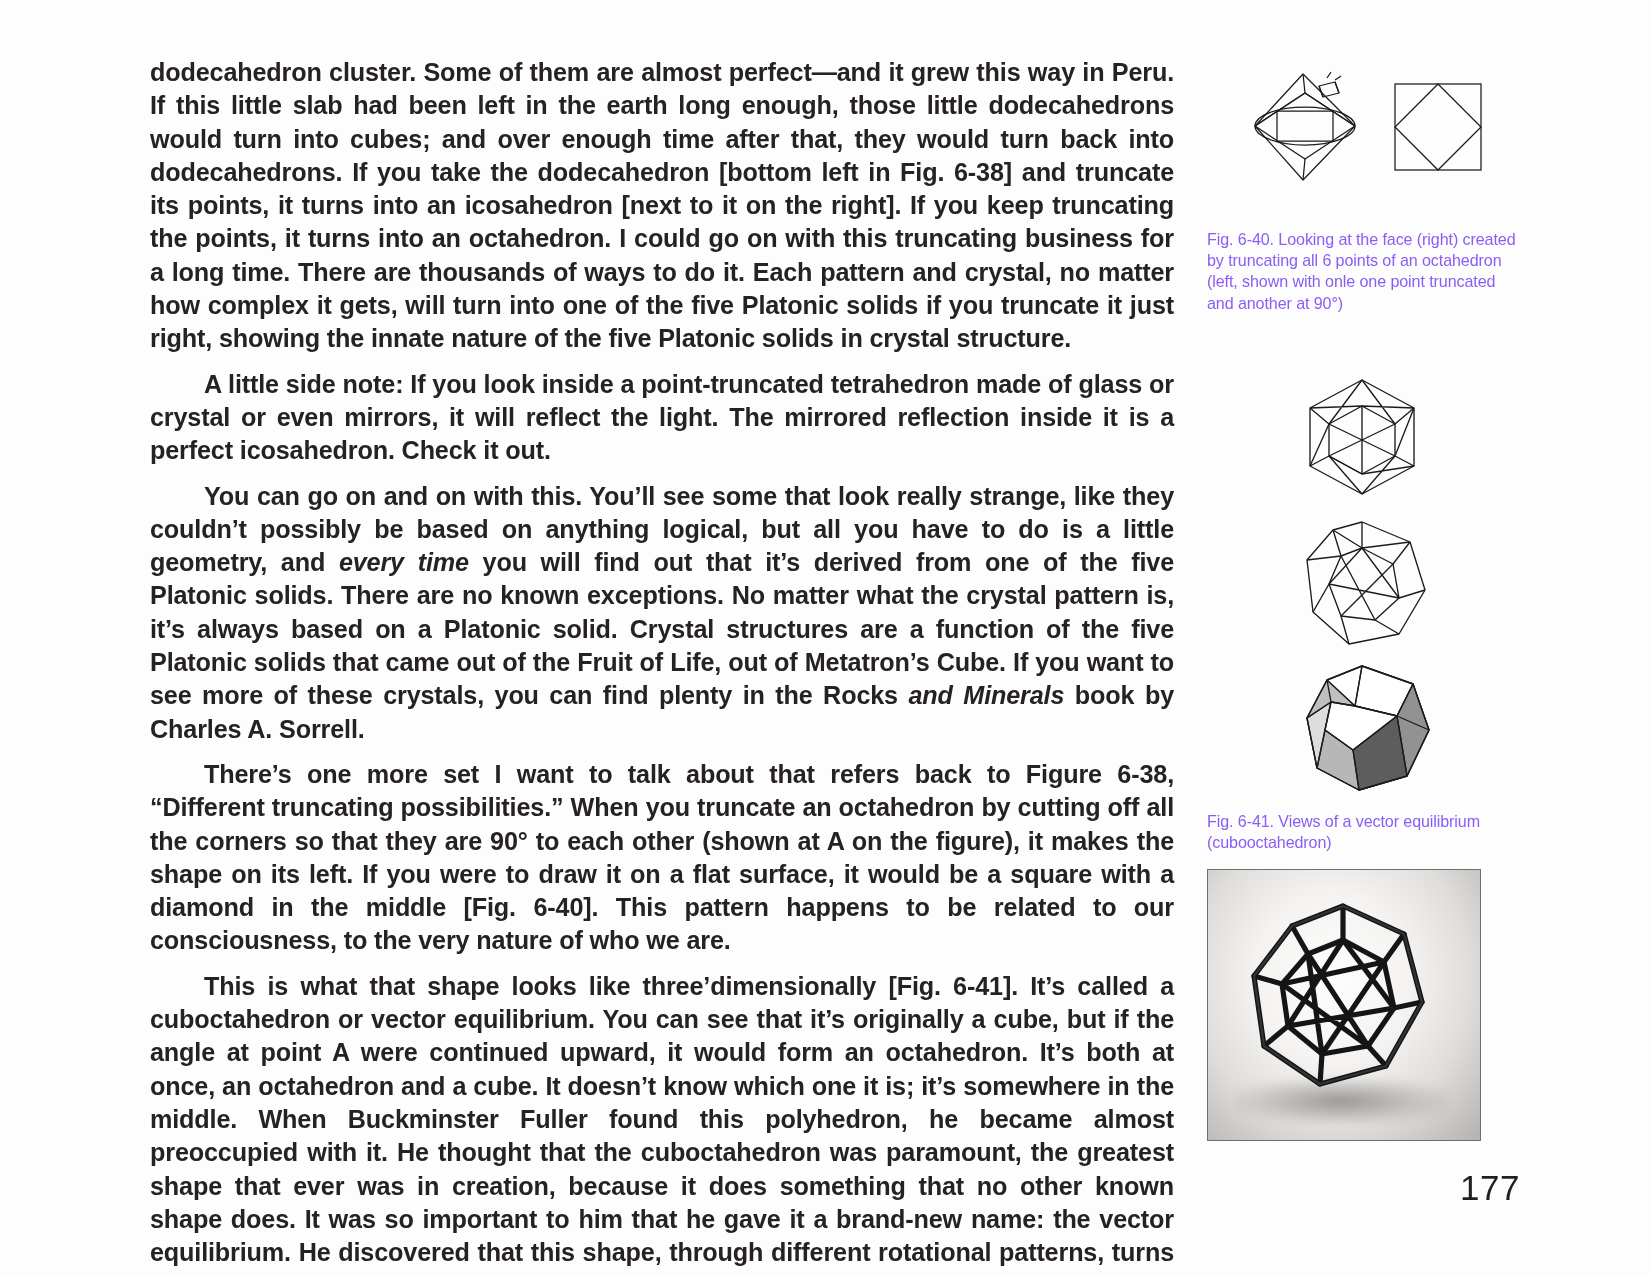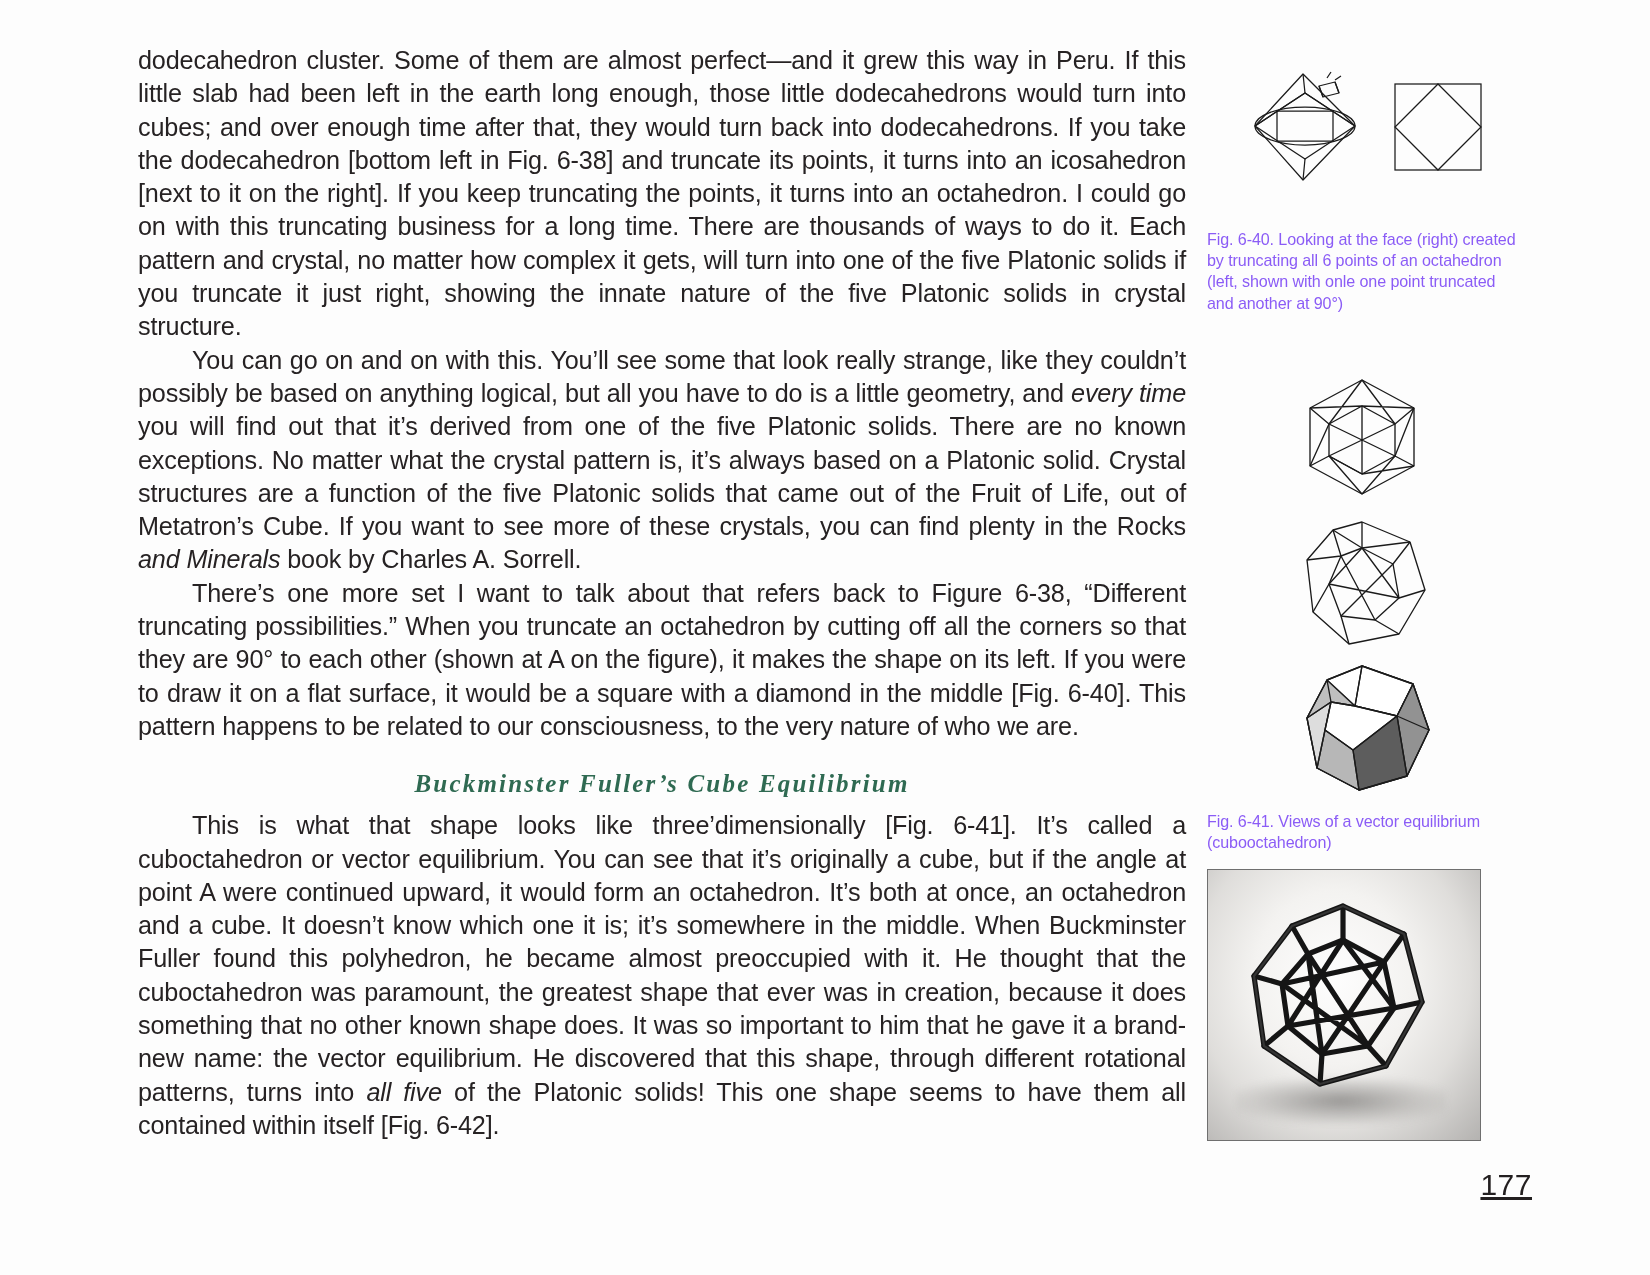--- a/index.html
+++ b/index.html
@@ -24,23 +24,24 @@
     position: absolute;
     left: 138px;
     top: 44px;
     width: 1048px;
   }
   .body-par {
     font-size: 25.2px;
     line-height: 33.3px;
     text-align: justify;
     text-justify: inter-word;
-    margin: 0;
+    margin: 12px;
     letter-spacing: -0.15px;
     color: #262223;
+    font-weight: bold;
   }
   .body-par.indent {
     text-indent: 54px;
   }
   .body-par em { font-style: italic; }
 
   
   .section-heading {
     margin: 27px 0 11px 0;
     text-align: center;
@@ -105,43 +106,42 @@
     bottom: 16px;
     width: 210px;
     height: 46px;
     background: radial-gradient(ellipse at 50% 50%, rgba(90,88,86,0.55) 0%, rgba(140,138,136,0.25) 55%, rgba(200,198,196,0) 80%);
     filter: blur(3px);
   }
 
   
   .page-number {
     position: absolute;
-    right: 118px;
+    right: 130px;
     top: 1168px;
-    font-size: 30px;
+    font-size: 35px;
     color: #231f20;
     letter-spacing: 0.5px;
-    text-decoration: underline;
   }
 </style>
 </head>
 <body>
 
 <div class="page">
 
   <div class="main-column">
 
     <p class="body-par">dodecahedron cluster. Some of them are almost perfect—and it grew this way in Peru. If this little slab had been left in the earth long enough, those little dodecahedrons would turn into cubes; and over enough time after that, they would turn back into dodecahedrons. If you take the dodecahedron [bottom left in Fig. 6-38] and truncate its points, it turns into an icosahedron [next to it on the right]. If you keep truncating the points, it turns into an octahedron. I could go on with this truncating business for a long time. There are thousands of ways to do it. Each pattern and crystal, no matter how complex it gets, will turn into one of the five Platonic solids if you truncate it just right, showing the innate nature of the five Platonic solids in crystal structure.</p>
 
+    <p class="body-par indent">A little side note: If you look inside a point-truncated tetrahedron made of glass or crystal or even mirrors, it will reflect the light. The mirrored reflection inside it is a perfect icosahedron. Check it out.</p>
 
     <p class="body-par indent">You can go on and on with this. You’ll see some that look really strange, like they couldn’t possibly be based on anything logical, but all you have to do is a little geometry, and <em>every time</em> you will find out that it’s derived from one of the five Platonic solids. There are no known exceptions. No matter what the crystal pattern is, it’s always based on a Platonic solid. Crystal structures are a function of the five Platonic solids that came out of the Fruit of Life, out of Metatron’s Cube. If you want to see more of these crystals, you can find plenty in the Rocks <em>and Minerals</em> book by Charles A. Sorrell.</p>
 
     <p class="body-par indent">There’s one more set I want to talk about that refers back to Figure 6-38, “Different truncating possibilities.” When you truncate an octahedron by cutting off all the corners so that they are 90° to each other (shown at A on the figure), it makes the shape on its left. If you were to draw it on a flat surface, it would be a square with a diamond in the middle [Fig. 6-40]. This pattern happens to be related to our consciousness, to the very nature of who we are.</p>
 
-    <h2 class="section-heading">Buckminster Fuller’s Cube Equilibrium</h2>
 
     <p class="body-par indent">This is what that shape looks like three’dimensionally [Fig. 6-41]. It’s called a cuboctahedron or vector equilibrium. You can see that it’s originally a cube, but if the angle at point A were continued upward, it would form an octahedron. It’s both at once, an octahedron and a cube. It doesn’t know which one it is; it’s somewhere in the middle. When Buckminster Fuller found this polyhedron, he became almost preoccupied with it. He thought that the cuboctahedron was paramount, the greatest shape that ever was in creation, because it does something that no other known shape does. It was so important to him that he gave it a brand-new name: the vector equilibrium. He discovered that this shape, through different rotational patterns, turns into <em>all five</em> of the Platonic solids! This one shape seems to have them all contained within itself [Fig. 6-42].</p>
   </div>
 
   <div class="figure-column">
 
     <div class="fig-art fig40-wrap">
       <svg width="310" height="152" viewBox="0 0 310 152">
         <g fill="none" stroke="#1b1b1b" stroke-width="1.25" stroke-linejoin="round">
 

